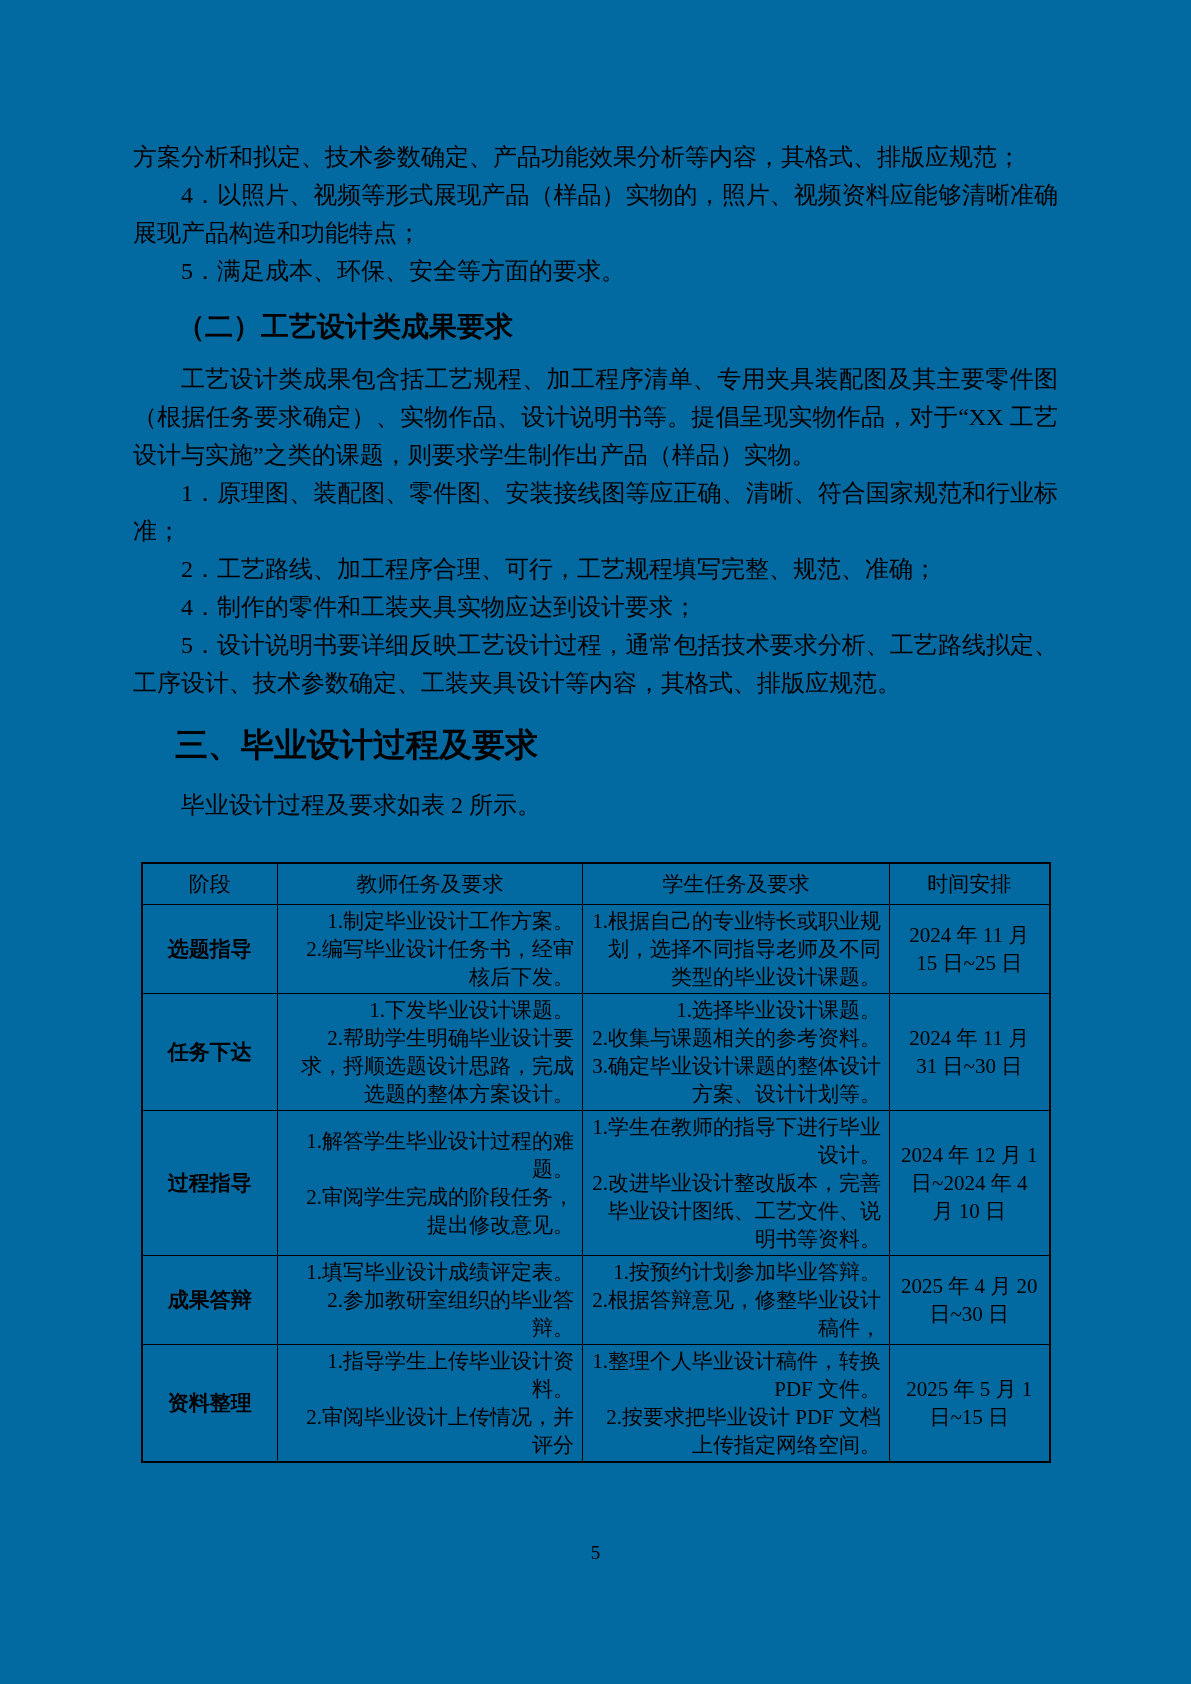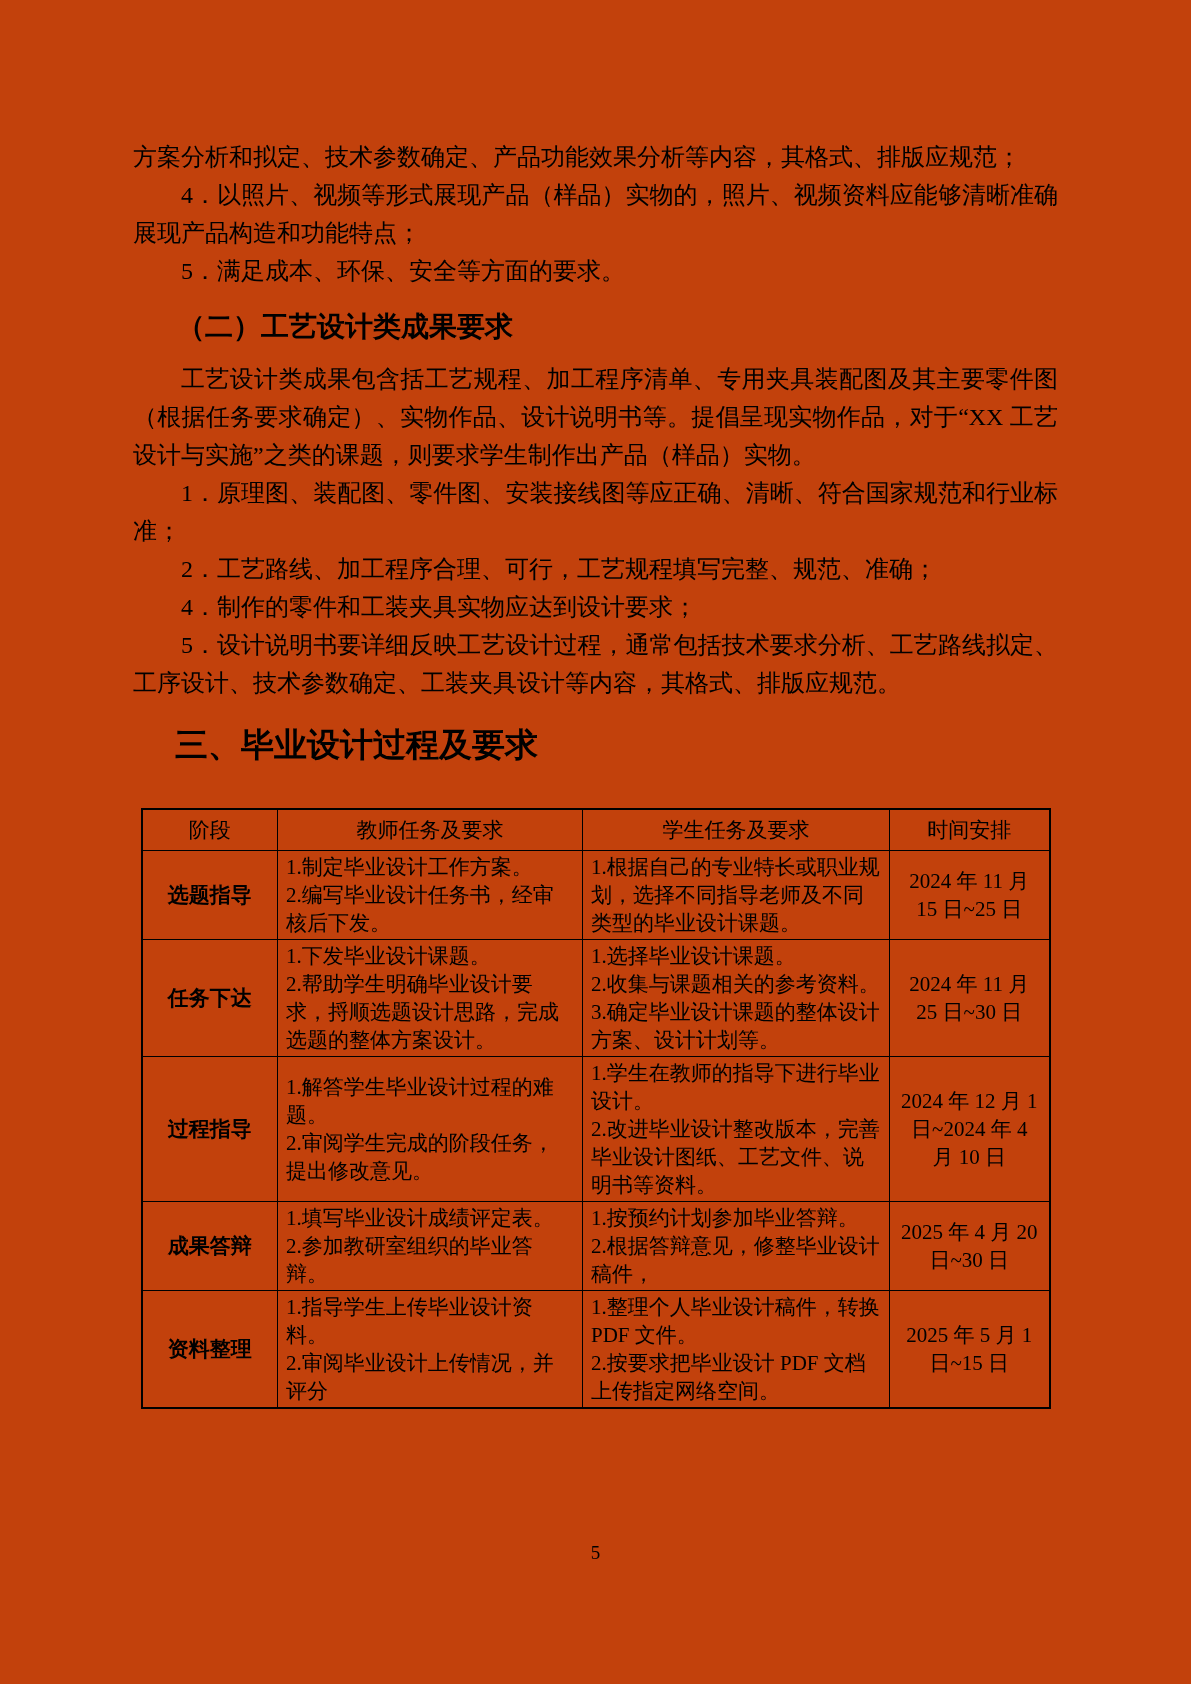--- a/index.html
+++ b/index.html
@@ -1,20 +1,20 @@
 <!DOCTYPE html>
 <html><head>
 <meta charset="utf-8">
 <style>
   html,body { margin:0; padding:0; background:#888; }
   .page {
     position:relative;
     width:1191px; height:1684px;
     margin:0 auto;
-    background:#c2410c;
+    background:#0369a1;
     font-family:"Liberation Serif","DejaVu Serif",serif;
     color:#000;
     overflow:hidden;
   }
   .content {
     position:absolute;
     left:133px; top:138px;
     width:925px;
   }
   .para {
@@ -58,21 +58,21 @@
   table.process th {
     font-weight:normal;
     text-align:center;
     height:36px;
   }
   col.c-stage   { width:136px; }
   col.c-teacher { width:305px; }
   col.c-student { width:307px; }
   col.c-time    { width:160px; }
   td.stage-cell { text-align:center;font-weight:bold; }
-  td.teacher-cell div, td.student-cell div { text-align:left; }
+  td.teacher-cell div, td.student-cell div { text-align:right; }
   td.time-cell { text-align:center; }
   .page-number {
     position:absolute;
     left:0; top:1542px;
     width:100%;
     text-align:center;
     font-size:19px;
   }
 </style>
 </head>
@@ -88,20 +88,21 @@
     <h3 class="h-sub">（二）工艺设计类成果要求</h3>
 
     <p class="para indent">工艺设计类成果包含括工艺规程、加工程序清单、专用夹具装配图及其主要零件图（根据任务要求确定）、实物作品、设计说明书等。提倡呈现实物作品，对于“XX 工艺设计与实施”之类的课题，则要求学生制作出产品（样品）实物。</p>
     <p class="para indent">1．原理图、装配图、零件图、安装接线图等应正确、清晰、符合国家规范和行业标准；</p>
     <p class="para indent">2．工艺路线、加工程序合理、可行，工艺规程填写完整、规范、准确；</p>
     <p class="para indent">4．制作的零件和工装夹具实物应达到设计要求；</p>
     <p class="para indent">5．设计说明书要详细反映工艺设计过程，通常包括技术要求分析、工艺路线拟定、工序设计、技术参数确定、工装夹具设计等内容，其格式、排版应规范。</p>
 
     <h2 class="h-main">三、毕业设计过程及要求</h2>
 
+    <p class="para indent">毕业设计过程及要求如表 2 所示。</p>
 
     <table class="process">
       <colgroup>
         <col class="c-stage">
           <col class="c-teacher">
           <col class="c-student">
           <col class="c-time">
       </colgroup>
       <thead>
         <tr>
@@ -127,21 +128,21 @@
           <td class="stage-cell">任务下达</td>
           <td class="teacher-cell">
             <div>1.下发毕业设计课题。</div>
             <div>2.帮助学生明确毕业设计要求，捋顺选题设计思路，完成选题的整体方案设计。</div>
           </td>
           <td class="student-cell">
             <div>1.选择毕业设计课题。</div>
             <div>2.收集与课题相关的参考资料。</div>
             <div>3.确定毕业设计课题的整体设计方案、设计计划等。</div>
           </td>
-          <td class="time-cell">2024 年 11 月 25 日~30 日</td>
+          <td class="time-cell">2024 年 11 月 31 日~30 日</td>
         </tr>
         <tr>
           <td class="stage-cell">过程指导</td>
           <td class="teacher-cell">
             <div>1.解答学生毕业设计过程的难题。</div>
             <div>2.审阅学生完成的阶段任务，提出修改意见。</div>
           </td>
           <td class="student-cell">
             <div>1.学生在教师的指导下进行毕业设计。</div>
             <div>2.改进毕业设计整改版本，完善毕业设计图纸、工艺文件、说明书等资料。</div>

